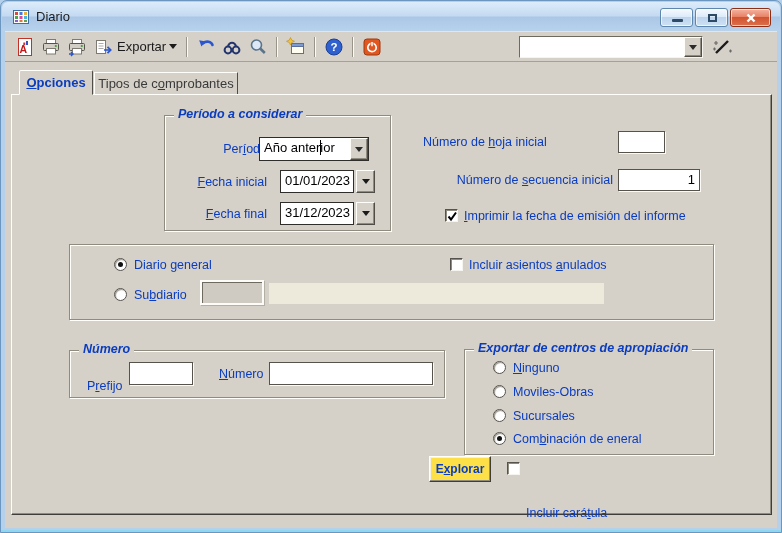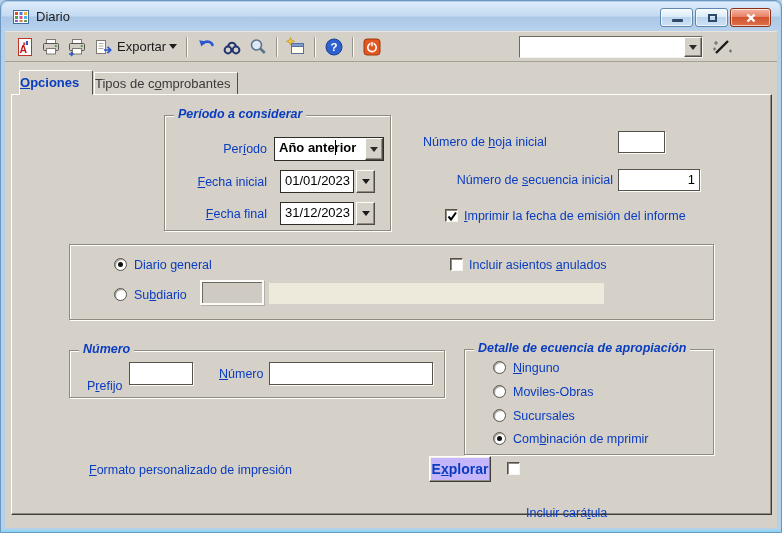--- a/index.html
+++ b/index.html
@@ -35,43 +35,43 @@
   .tb-combo{position:absolute;left:514px;top:4px;width:184px;height:22px;background:#fff;
     border:1px solid;border-color:#6e6a60 #f6f4ee #f6f4ee #6e6a60;display:flex;}
   .tb-combo .val{flex:1;font-size:12px;padding:3px 4px;color:#000;}
   .drop-btn{width:18px;height:100%;background:#d5d1c8;border:1px solid;border-color:#fffef8 #4f4d46 #4f4d46 #fffef8;
     box-shadow:inset -1px -1px 0 #8f8b80;display:flex;align-items:center;justify-content:center;}
   .drop-btn .tri-down{border-top-color:#2b2b2b;}
   .tb-wand{position:absolute;left:706px;top:5px;width:22px;height:20px;}
 
   
   .tab{position:absolute;background:#d5d1c8;border:1px solid;border-color:#fffef8 #4f4d46 transparent #fffef8;
-    font-size:13px;z-index:3;}
+    font-size:13px;text-align:center;z-index:3;}
   .tab.sel{font-weight:bold;color:#0a3cc0;border-radius:2px 2px 0 0;}
   .tab.unsel{color:#3a3a3a;z-index:1;}
   .tabpanel{position:absolute;left:10px;top:93px;width:761px;height:421px;background:#d5d1c8;z-index:2;
     border:1px solid;border-color:#fffef8 #3f3d38 #3f3d38 #fffef8;box-shadow:inset -1px -1px 0 #8f8b80;}
   .accel{text-decoration:underline;}
   .groupbox{position:absolute;border:1px solid #8f8b80;box-shadow:inset 1px 1px 0 #fffef9,1px 1px 0 #fffef9;}
   .legend{position:absolute;top:-9px;left:9px;background:#d5d1c8;padding:0 4px;font-size:12.5px;font-weight:bold;font-style:italic;color:#0a3cc0;white-space:nowrap;}
   .field{position:absolute;background:#fff;border:1px solid #55534c;box-shadow:1px 1px 0 #fbfaf5;font-size:13px;color:#000;padding:2px 4px;}
   .combo{position:absolute;background:#fff;border:1px solid #2f2d29;display:flex;}
   .combo .val{flex:1;font-size:13px;padding:2px 4px;white-space:nowrap;position:relative;}
   .caret{position:absolute;top:2px;width:1px;height:15px;background:#000;}
   .mini-drop{position:absolute;width:19px;height:22px;background:#d5d1c8;border:1px solid;border-color:#fffef8 #4f4d46 #4f4d46 #fffef8;
     box-shadow:inset -1px -1px 0 #8f8b80;display:flex;align-items:center;justify-content:center;}
   .checkbox{position:absolute;width:13px;height:13px;background:#fff;border:1px solid;border-color:#55534c #f6f4ee #f6f4ee #55534c;box-shadow:inset 1px 1px 0 #8f8b80;}
   .checkbox svg{display:none;position:absolute;left:0;top:0;}
   .checkbox.checked svg{display:block;}
   .radio{position:absolute;width:13px;height:13px;border-radius:50%;background:#fff;border:1px solid #55534c;box-shadow:inset 1px 1px 1px #9a968c;}
   .radio .dot{display:none;position:absolute;left:3px;top:3px;width:5px;height:5px;border-radius:50%;background:#111;}
   .radio.checked .dot{display:block;}
   .ctl-lbl{position:absolute;font-size:12.5px;font-weight:normal;color:#0a3cc0;white-space:nowrap;}
-  .pushbtn{position:absolute;background:#c4b5fd;border:1px solid;border-color:#fffef8 #3f3d38 #3f3d38 #fffef8;
-    box-shadow:inset -1px -1px 0 #8f8b80,inset 1px 1px 0 #f3f0e9;font-size:14px;font-weight:bold;color:#0a3cc0;
+  .pushbtn{position:absolute;background:#fde047;border:1px solid;border-color:#fffef8 #3f3d38 #3f3d38 #fffef8;
+    box-shadow:inset -1px -1px 0 #8f8b80,inset 1px 1px 0 #f3f0e9;font-size:12px;font-weight:bold;color:#0a3cc0;
     display:flex;align-items:center;justify-content:center;}
   .flatfield{position:absolute;background:#edeadb;}
   .codebox{position:absolute;background:#cfcbc2;border:2px solid #fdfcf9;box-shadow:inset 1px 1px 0 #6e6a60,1px 1px 0 #b3afa5;}
   .fcc{position:absolute;left:570px;top:99px;width:140px;text-align:right;font-size:12.5px;white-space:nowrap;}
   .fcc .k{font-weight:bold;color:#0a3cc0;}
   .fcc a{color:#0a3cc0;text-decoration:underline;font-weight:bold;cursor:pointer;margin-left:5px;}
 </style>
 </head>
 <body>
 
@@ -221,21 +221,21 @@
     </div>
 
     <div class="groupbox" style="left:163px;top:114px;width:227px;height:116px;z-index:4;">
       <div class="legend">
         <span>Período a considerar</span>
       </div>
     </div>
     <div class="ctl-lbl" style="left:198px;top:141px;width:68px;text-align:right;z-index:5;">
       <span>Per</span><span class="accel">í</span><span>odo</span>
     </div>
-    <div class="combo" style="left:273px;top:136px;width:110px;height:24px;z-index:5;font-weight:bold;">
+    <div class="combo" style="left:258px;top:136px;width:110px;height:24px;z-index:5;">
       <span class="val">Año anterior<span class="caret" style="left:60px;"></span></span>
       <div class="drop-btn">
           <div class="tri-down"></div>
         </div>
     </div>
     <div class="ctl-lbl" style="left:172px;top:174px;width:94px;text-align:right;z-index:5;">
       <span></span><span class="accel">F</span><span>echa inicial</span>
     </div>
     <div class="combo" style="left:279px;top:169px;width:74px;height:23px;z-index:5;">
       <span class="val" style="text-align:center;">01/01/2023</span>
@@ -296,44 +296,41 @@
     <div class="ctl-lbl" style="left:86px;top:378px;z-index:5;">
       <span>P</span><span class="accel">r</span><span>efijo</span>
     </div>
     <div class="field" style="left:128px;top:361px;width:64px;height:23px;z-index:5;"></div>
     <div class="ctl-lbl" style="left:218px;top:366px;z-index:5;">
       <span></span><span class="accel">N</span><span>úmero</span>
     </div>
     <div class="field" style="left:268px;top:361px;width:164px;height:23px;z-index:5;"></div>
 
     <div class="groupbox" style="left:463px;top:348px;width:250px;height:106px;z-index:4;">
-      <div class="legend"><span>Detalle de ecuencia de apropiación</span></div>
+      <div class="legend"><span>Exportar de centros de apropiación</span></div>
     </div>
     <div class="radio" style="left:492px;top:360px;z-index:5;"></div>
     <div class="ctl-lbl" style="left:512px;top:360px;z-index:5;">
       <span></span><span class="accel">N</span><span>inguno</span>
     </div>
     <div class="radio" style="left:492px;top:384px;z-index:5;"></div>
     <div class="ctl-lbl" style="left:512px;top:384px;z-index:5;">
       <span>Moviles-Obras</span><span class="accel"></span><span></span>
     </div>
     <div class="radio" style="left:492px;top:408px;z-index:5;"></div>
     <div class="ctl-lbl" style="left:512px;top:408px;z-index:5;">
       <span>Sucursales</span><span class="accel"></span><span></span>
     </div>
     <div class="radio checked" style="left:492px;top:431px;z-index:5;">
         <div class="dot"></div>
       </div>
     <div class="ctl-lbl" style="left:512px;top:431px;z-index:5;">
-      <span>Com</span><span class="accel">b</span><span>inación de mprimir</span>
-    </div>
-
-    <div class="ctl-lbl" style="left:88px;top:462px;z-index:5;">
-      <span></span><span class="accel">F</span><span>ormato personalizado de impresión</span>
-    </div>
+      <span>Com</span><span class="accel">b</span><span>inación de eneral</span>
+    </div>
+
     <div class="pushbtn" style="left:428px;top:455px;width:62px;height:26px;z-index:5;">
       <span><span>E</span><span class="accel">x</span><span>plorar</span></span>
     </div>
     <div class="checkbox" style="left:506px;top:461px;z-index:5;">
       
     </div>
     <div class="ctl-lbl" style="left:525px;top:461px;z-index:5;margin-top:44px;">
       <span>Incluir cará</span><span class="accel">t</span><span>ula</span>
     </div>
 

